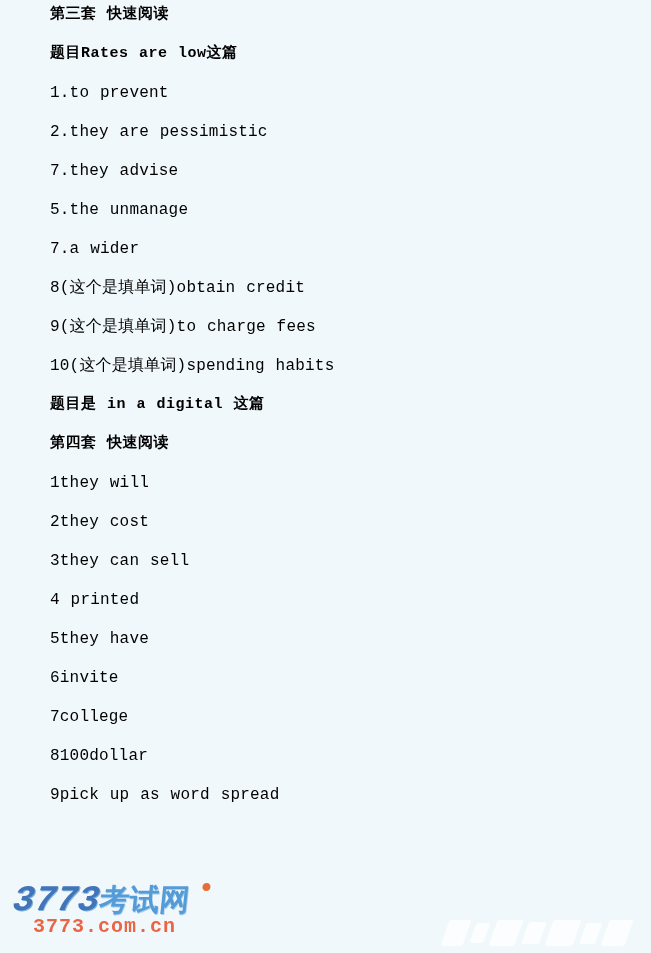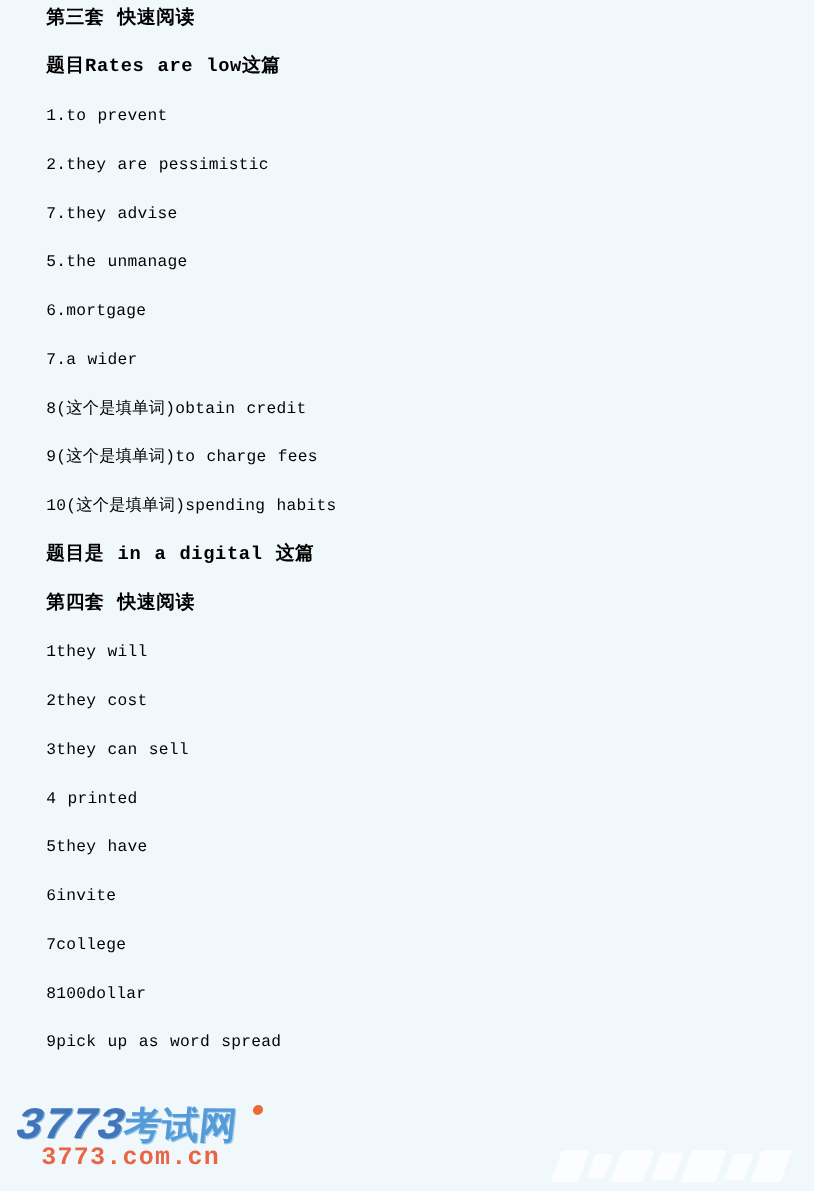--- a/index.html
+++ b/index.html
@@ -11,26 +11,26 @@
     color: #000000;
     font-family: "Liberation Mono", "DejaVu Sans Mono", monospace;
     position: relative;
     overflow: hidden;
   }
 
   
   .content {
     position: relative;
     z-index: 1;
-    padding: 2px 17px 0 8px;
+    padding: 2px 17px 0 21px;
   }
   .content p {
     margin: 0 0 13px 0;
     line-height: 26px;
-    font-size: 13px;
+    font-size: 16px;
     text-indent: 29px;
     letter-spacing: 0.2px;
     word-spacing: 1px;
   }
   .content p.heading {
     font-weight: bold;
     font-size: 15px;
     letter-spacing: 0.5px;
   }
 
@@ -113,21 +113,20 @@
 
 <div class="content">
 
   <section>
     <p class="heading">第三套 快速阅读</p>
     <p class="heading">题目Rates are low这篇</p>
     <p>1.to prevent</p>
     <p>2.they are pessimistic</p>
     <p>7.they advise</p>
     <p>5.the unmanage</p>
-    <p>6.mortgage</p>
     <p>7.a wider</p>
     <p>8(这个是填单词)obtain credit</p>
     <p>9(这个是填单词)to charge fees</p>
     <p>10(这个是填单词)spending habits</p>
   </section>
 
   <section>
     <p class="heading">题目是 in a digital 这篇</p>
     <p class="heading">第四套 快速阅读</p>
     <p>1they will</p>

